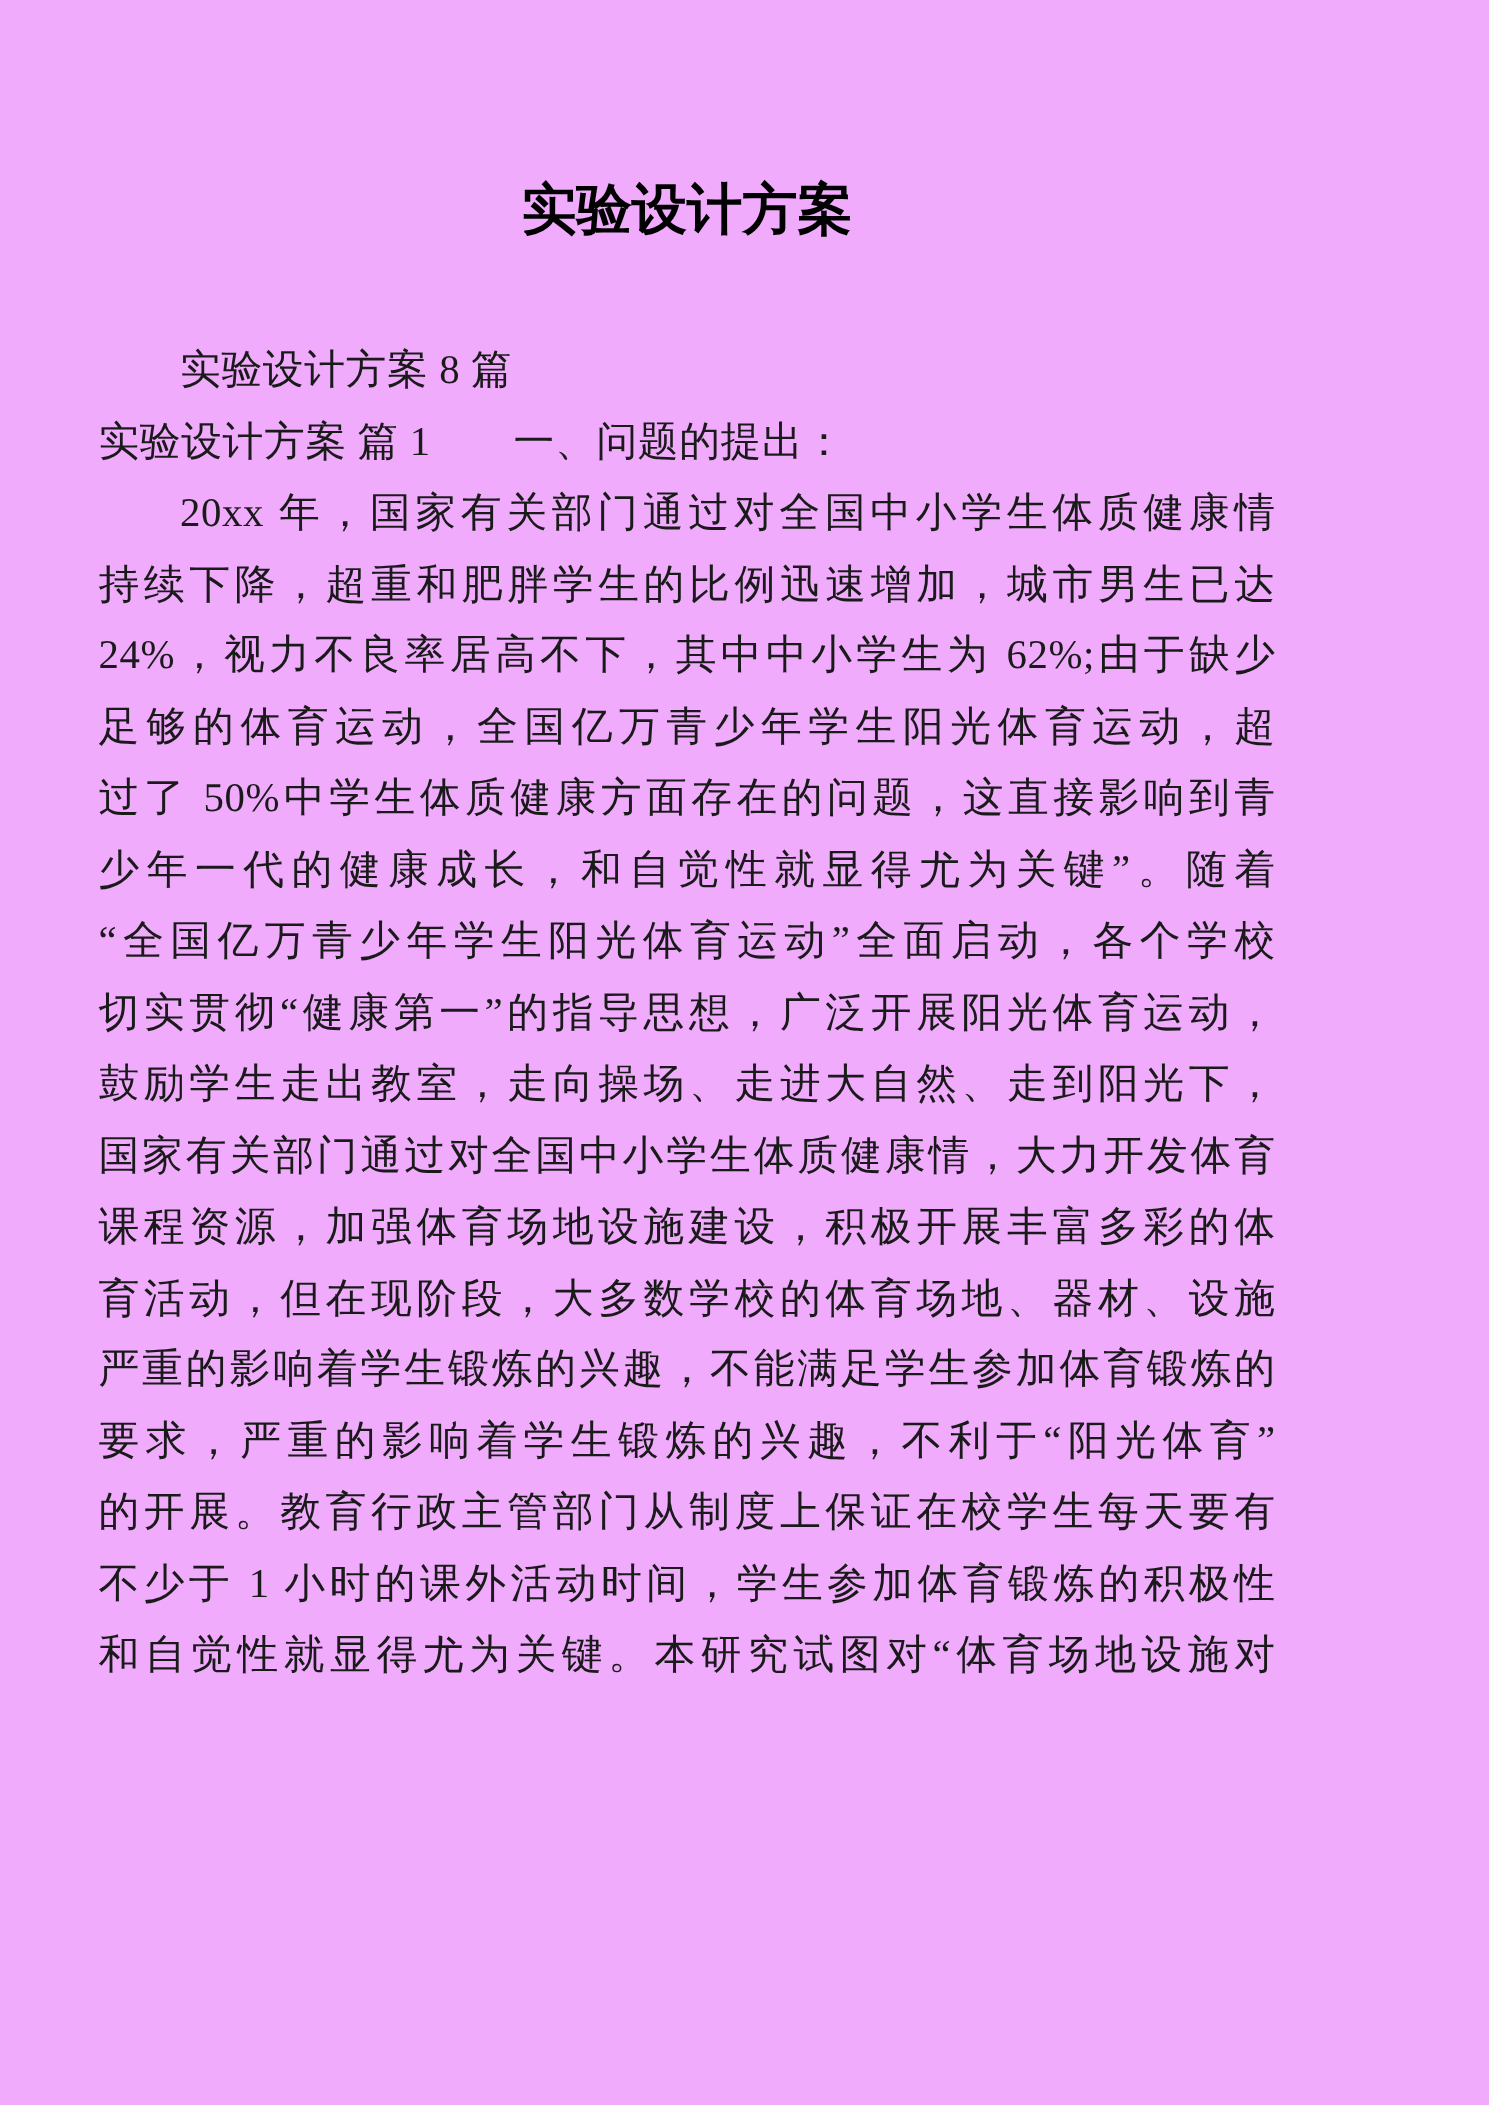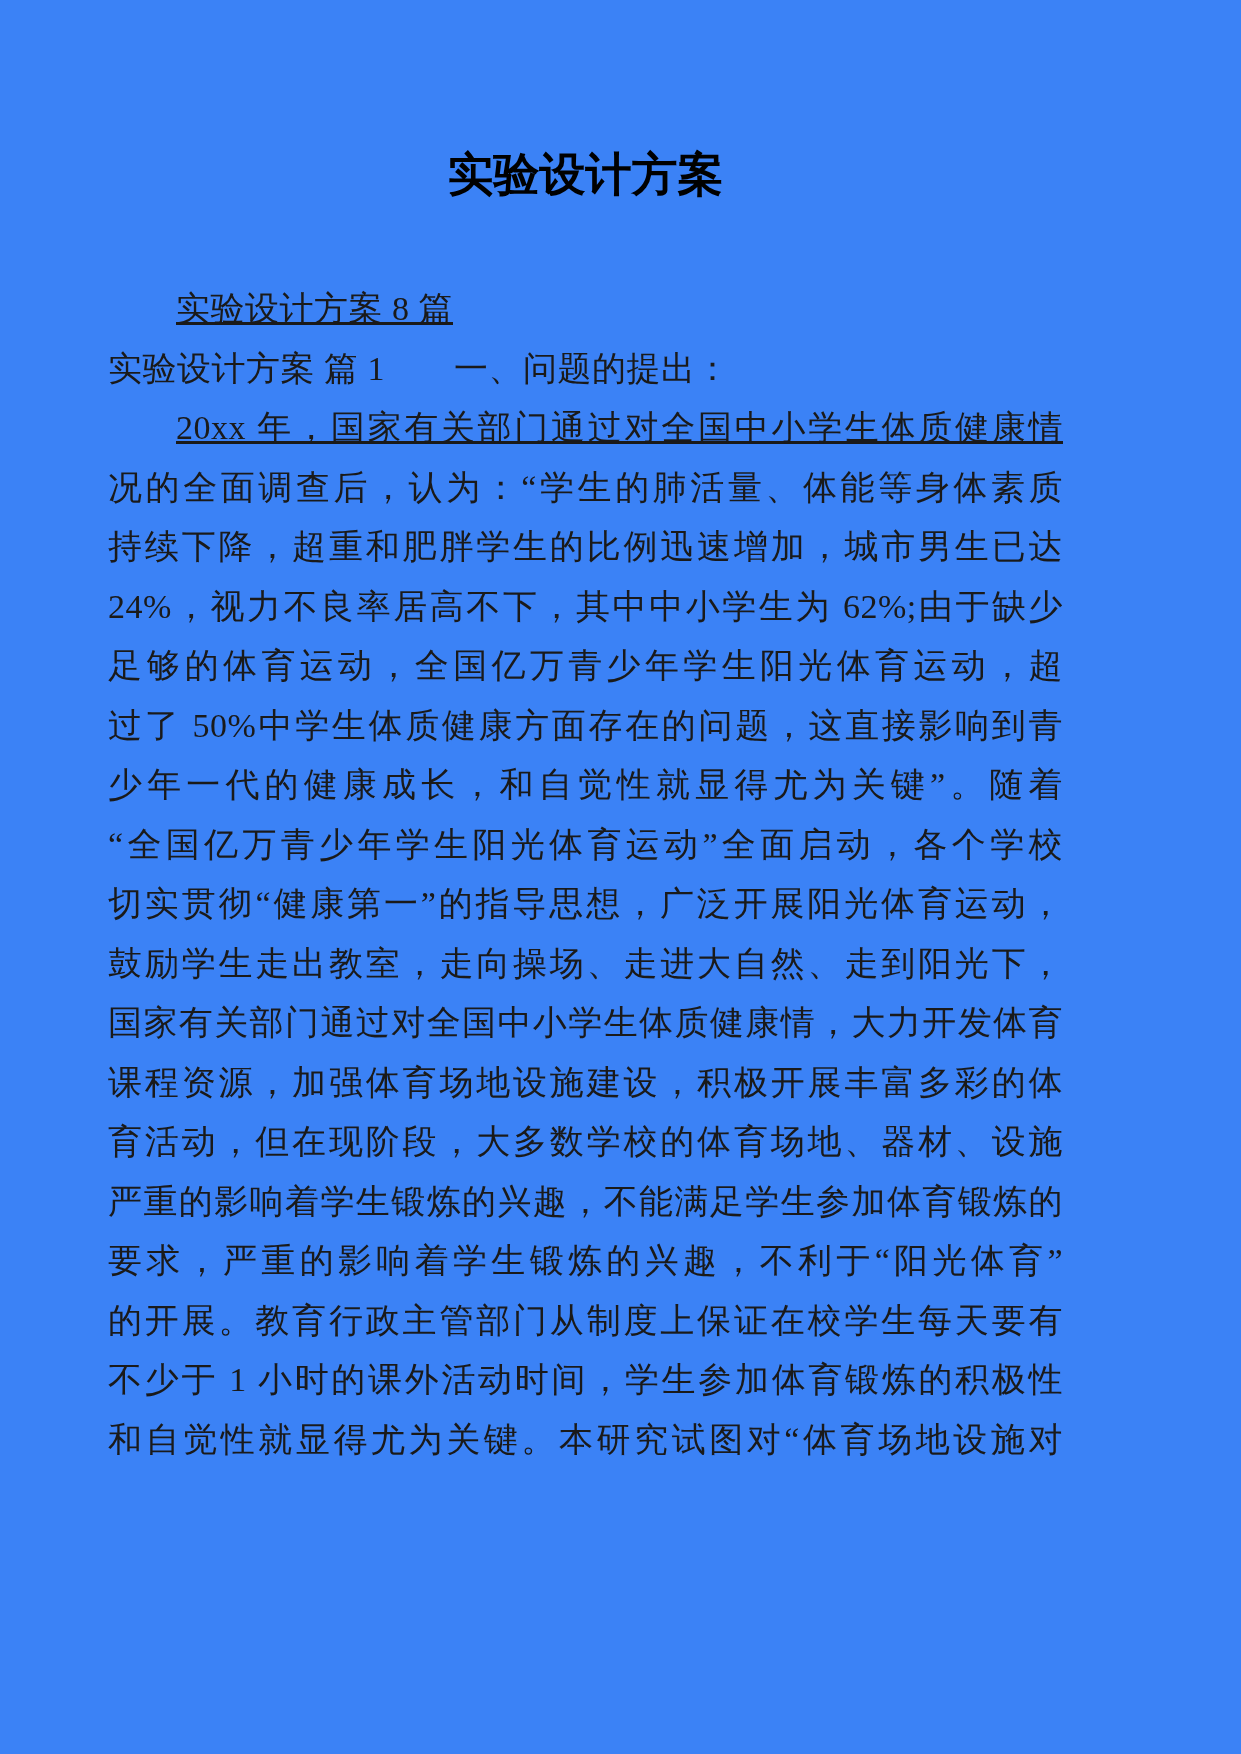--- a/index.html
+++ b/index.html
@@ -14,23 +14,23 @@
     font-family: "Liberation Serif", "DejaVu Serif", serif;
     color: #1a1a1a;
     overflow: hidden;
   }
   .page {
     position: absolute;
     top: 0;
     left: 0;
     width: 1241px;
     height: 1754px;
-    background: #3b82f6;
+    background: #f0abfc;
     box-sizing: border-box;
-    padding: 143px 178px 0 108px;
+    padding: 143px 178px 0 82px;
   }
   .doc-title {
     font-size: 46px;
     font-weight: bold;
     line-height: 64px;
     text-align: center;
     color: #000000;
     margin: 0 0 72px 0;
   }
   .line {
@@ -41,34 +41,32 @@
     text-align: left;
     letter-spacing: 0.5px;
   }
   .line.just {
     white-space: normal;
     text-align: justify;
     text-align-last: justify;
   }
   .line.indent {
     text-indent: 68px;
-    text-decoration: underline;
   }
 </style>
 </head>
 <body>
 
 <div class="page">
 
   <h1 class="doc-title">实验设计方案</h1>
 
   <div class="line indent">实验设计方案 8 篇</div>
   <div class="line">实验设计方案 篇 1　　一、问题的提出：</div>
   <div class="line indent just">20xx 年，国家有关部门通过对全国中小学生体质健康情</div>
-  <div class="line just">况的全面调查后，认为：“学生的肺活量、体能等身体素质</div>
   <div class="line just">持续下降，超重和肥胖学生的比例迅速增加，城市男生已达</div>
   <div class="line just">24%，视力不良率居高不下，其中中小学生为 62%;由于缺少</div>
   <div class="line just">足够的体育运动，全国亿万青少年学生阳光体育运动，超</div>
   <div class="line just">过了 50%中学生体质健康方面存在的问题，这直接影响到青</div>
   <div class="line just">少年一代的健康成长，和自觉性就显得尤为关键”。随着</div>
   <div class="line just">“全国亿万青少年学生阳光体育运动”全面启动，各个学校</div>
   <div class="line just">切实贯彻“健康第一”的指导思想，广泛开展阳光体育运动，</div>
   <div class="line just">鼓励学生走出教室，走向操场、走进大自然、走到阳光下，</div>
   <div class="line just">国家有关部门通过对全国中小学生体质健康情，大力开发体育</div>
   <div class="line just">课程资源，加强体育场地设施建设，积极开展丰富多彩的体</div>

